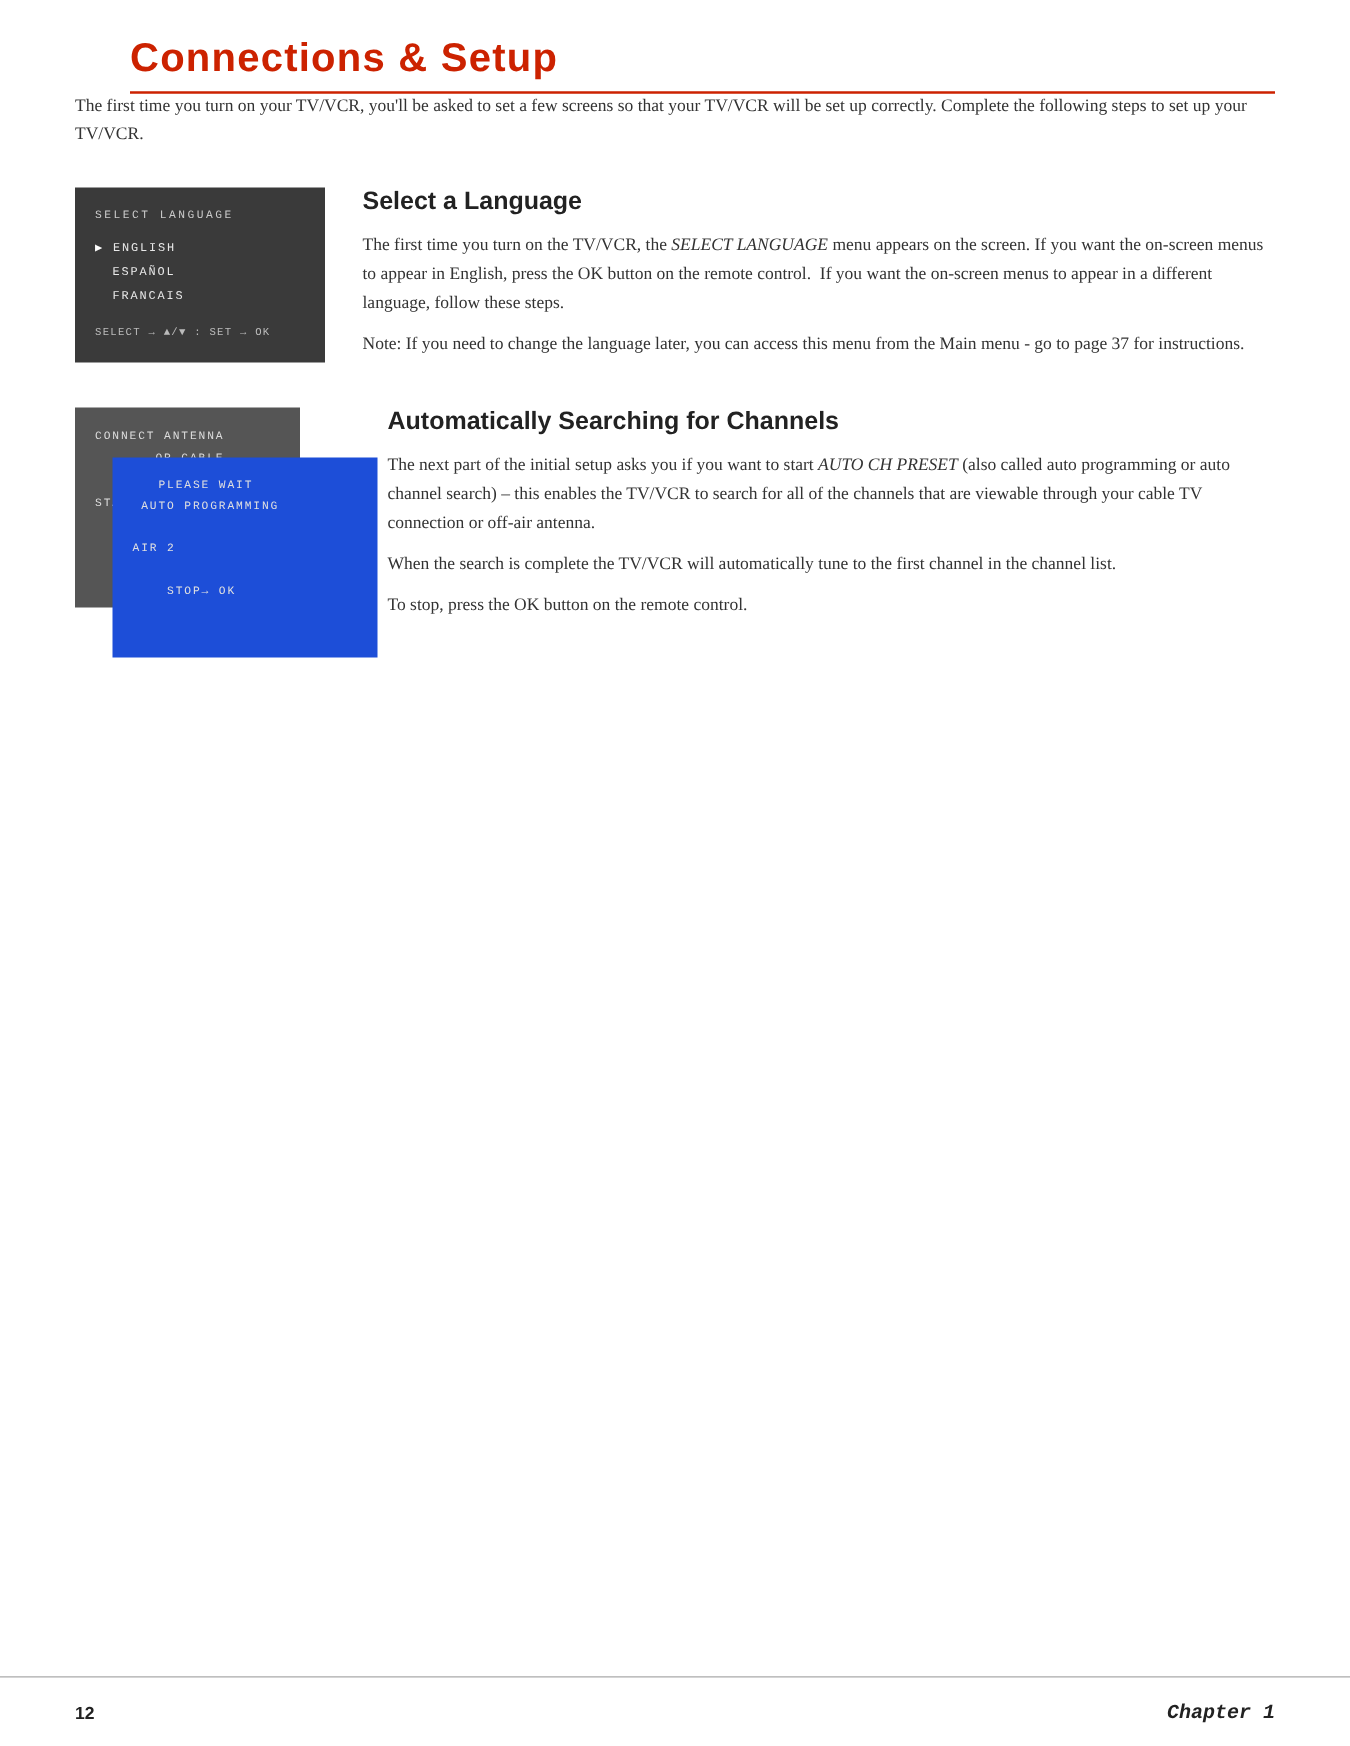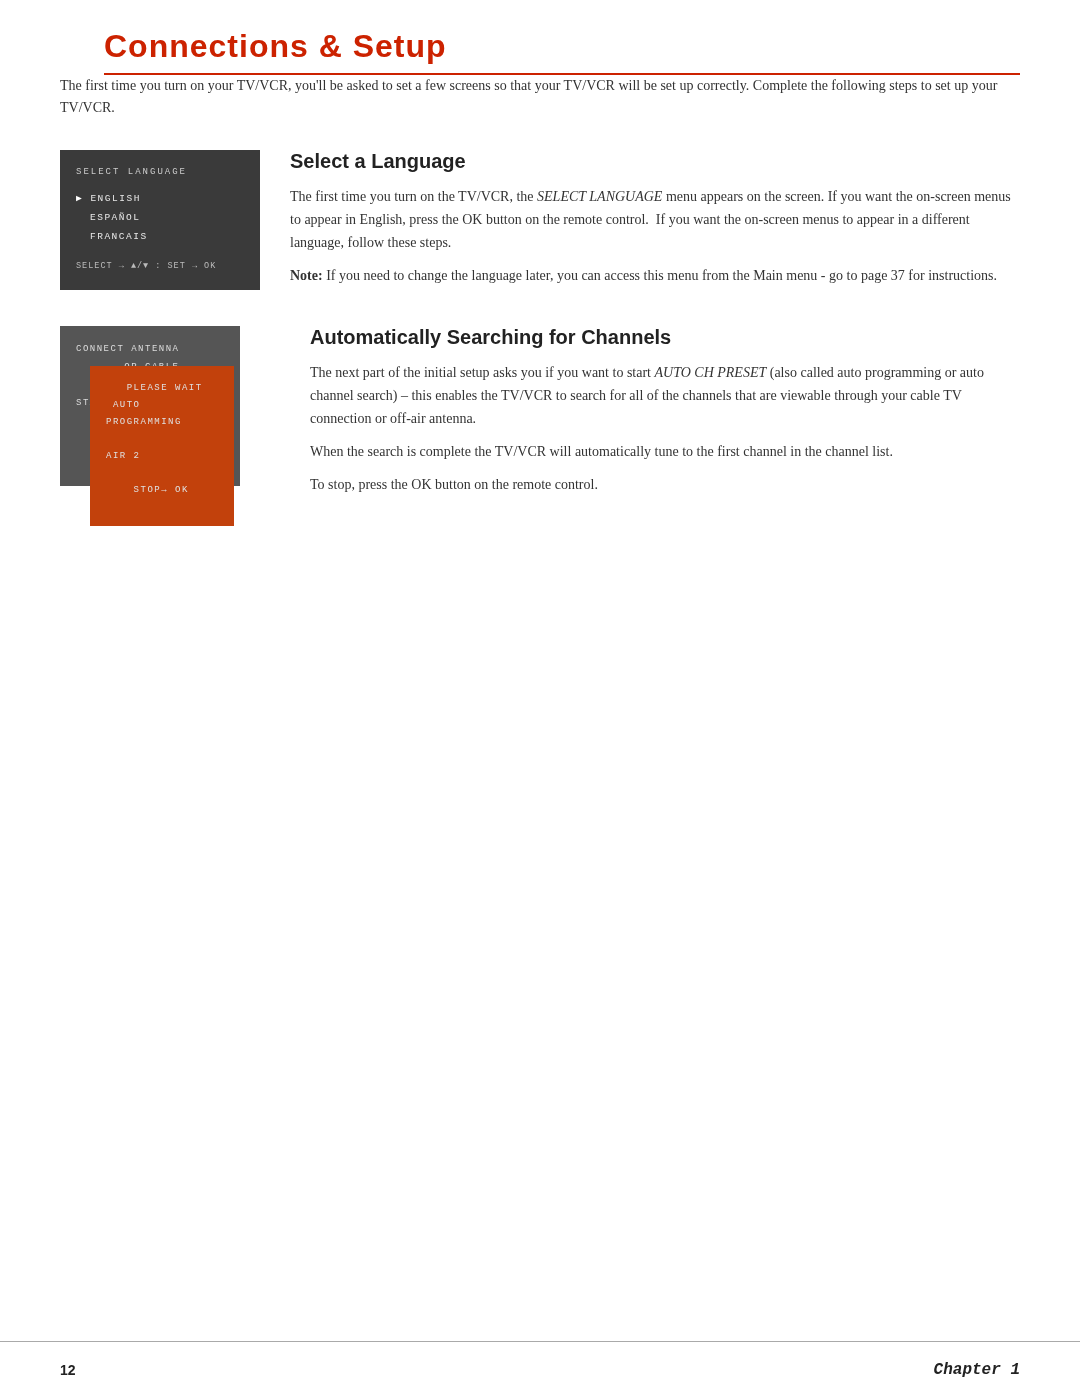--- a/index.html
+++ b/index.html
@@ -142,21 +142,21 @@
     }
 
     .note-box {
       margin-top: 10px;
       font-size: 14px;
       line-height: 1.65;
       color: #333;
     }
 
     .note-box strong {
-      font-weight: bold;
+      font-weight: normal;
     }
 
     
     .channel-screen-wrapper {
       flex: 0 0 220px;
       min-width: 220px;
       position: relative;
       height: 230px;
     }
 
@@ -169,22 +169,22 @@
       left: 0;
       padding: 14px 16px;
       font-family: 'Courier New', Courier, monospace;
       color: #dddddd;
       font-size: 9px;
       letter-spacing: 1.5px;
       line-height: 2;
     }
 
     .channel-screen-front {
-      background: #c2410c;
-      width: 144px;
+      background: #1d4ed8;
+      width: 212px;
       min-height: 160px;
       position: absolute;
       top: 40px;
       left: 30px;
       padding: 14px 16px;
       font-family: 'Courier New', Courier, monospace;
       color: #e0e0e0;
       font-size: 9px;
       letter-spacing: 1.5px;
       line-height: 1.9;

